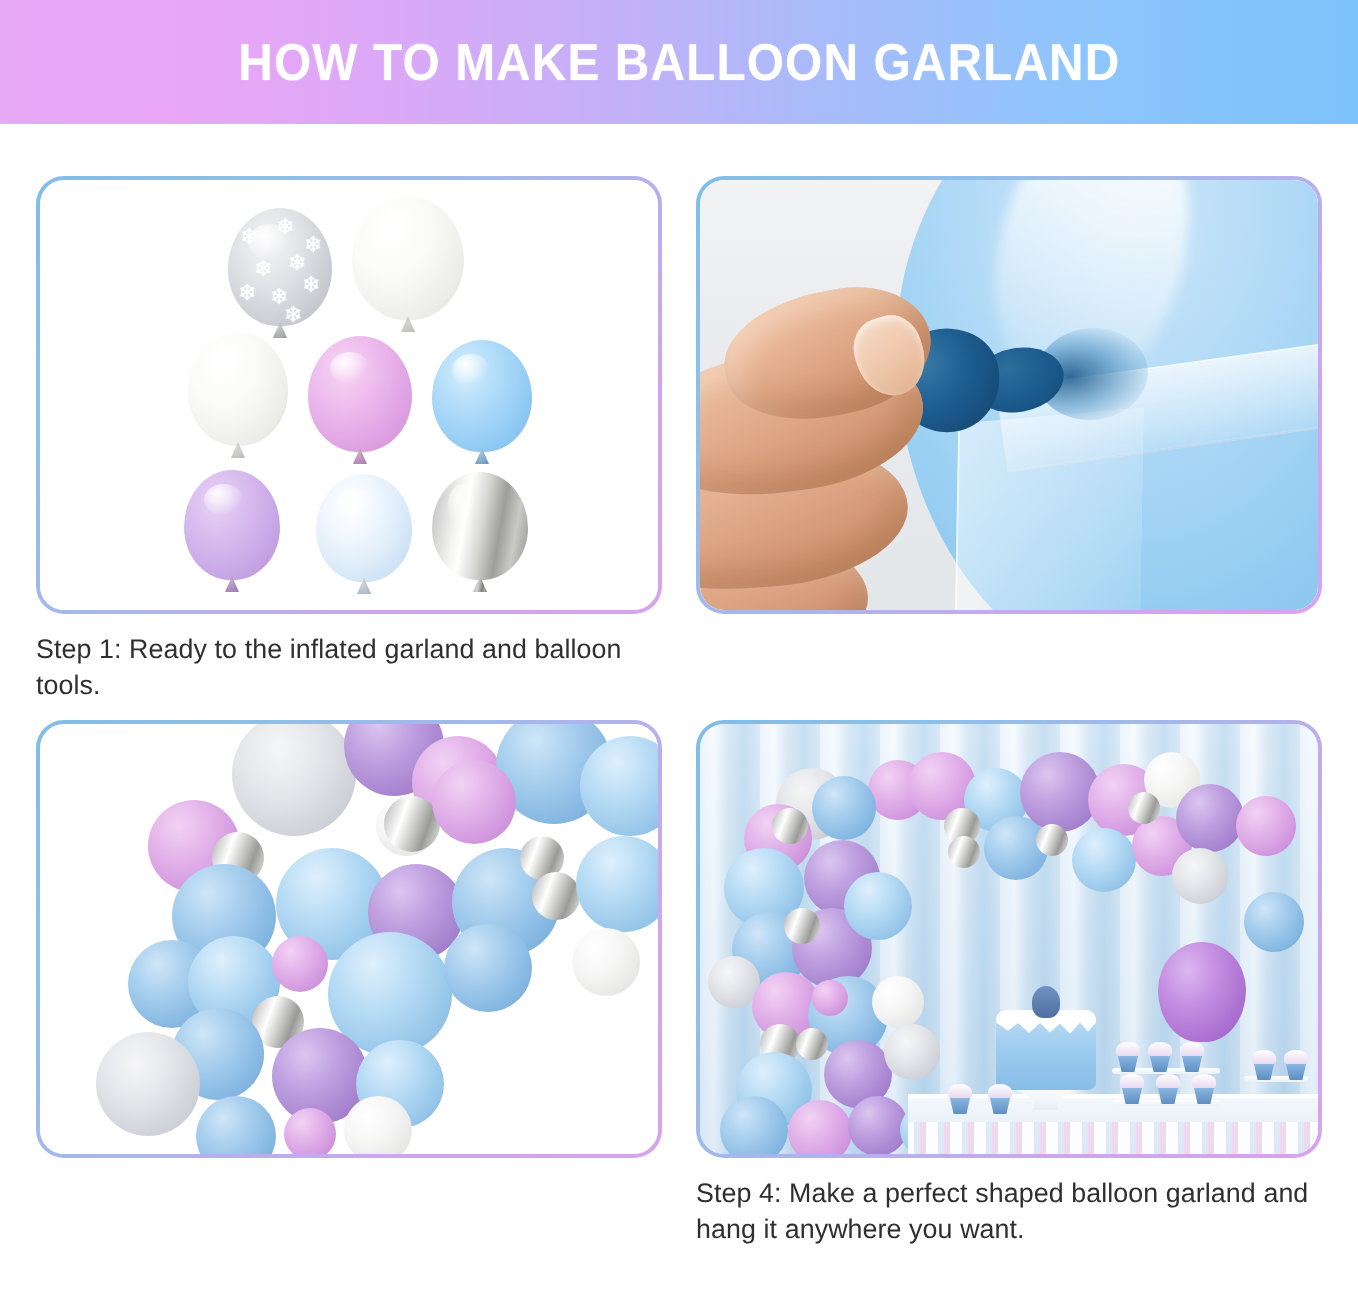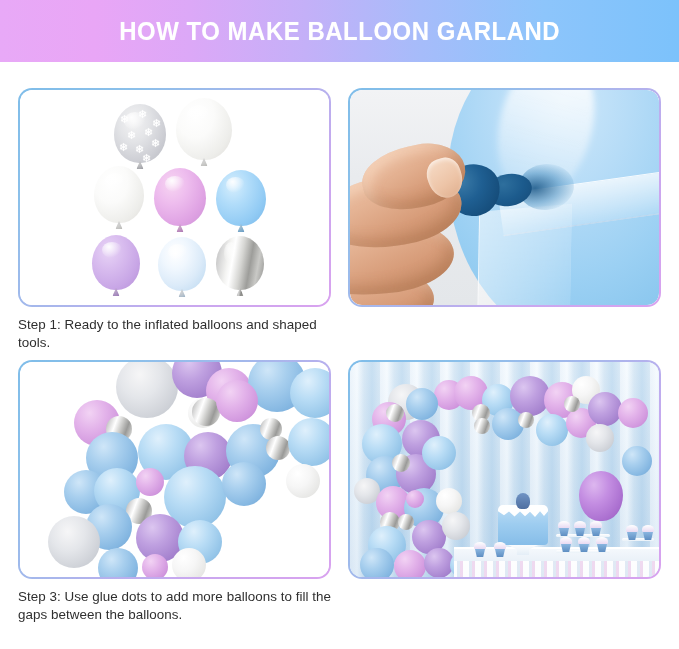--- a/index.html
+++ b/index.html
@@ -401,21 +401,21 @@
             <div class="gloss" style="left:10px; top:7px; width:20px; height:16px;"></div>
           </div>
 
           <div class="balloon b-silver" style="left:196px; top:146px; width:48px; height:54px;">
             <div class="gloss" style="left:8px; top:6px; width:14px; height:22px; opacity:0.8;"></div>
           </div>
 
         </div>
       </div>
     </div>
-    <div class="caption">Step 1: Ready to the inflated balloons and shaped tools.</div>
+    <div class="caption">Step 1: Ready to the inflated garland and balloon tools.</div>
   </div>
 
   <div class="cell c2">
     <div class="frame">
       <div class="frame-inner">
         <div class="photo">
           <div class="p2-bg"></div>
           <div class="p2-balloon"></div>
           <div class="p2-balloon-gloss"></div>
           <div class="p2-strip"></div>
@@ -472,21 +472,20 @@
           <div class="gb confetti" style="left:28px;  top:154px; width:52px; height:52px;"></div>
           <div class="gb purple" style="left:116px; top:152px; width:48px; height:48px;"></div>
           <div class="gb blue2" style="left:158px; top:158px; width:44px; height:44px;"></div>
           <div class="gb white" style="left:152px; top:186px; width:34px; height:34px;"></div>
           <div class="gb pink" style="left:122px; top:192px; width:26px; height:26px;"></div>
           <div class="gb blue" style="left:78px;  top:186px; width:40px; height:40px;"></div>
 
         </div>
       </div>
     </div>
-    <div class="caption">Step 3: Use glue dots to add more balloons to fill the gaps between the balloons.</div>
   </div>
 
   <div class="cell c4">
     <div class="frame">
       <div class="frame-inner">
         <div class="photo">
           <div class="p4-bg"></div>
           <div class="curtain"></div>
           <div class="curtain-soft"></div>
 
@@ -582,15 +581,16 @@
             </div>
           <div class="cupcake" style="left:144px; bottom:20px;">
               <div class="top"></div>
               <div class="base"></div>
             </div>
 
           <div class="p4-balloon-solo"></div>
         </div>
       </div>
     </div>
+    <div class="caption">Step 4: Make a perfect shaped balloon garland and hang it anywhere you want.</div>
   </div>
 
 </div>
 
 </body></html>

